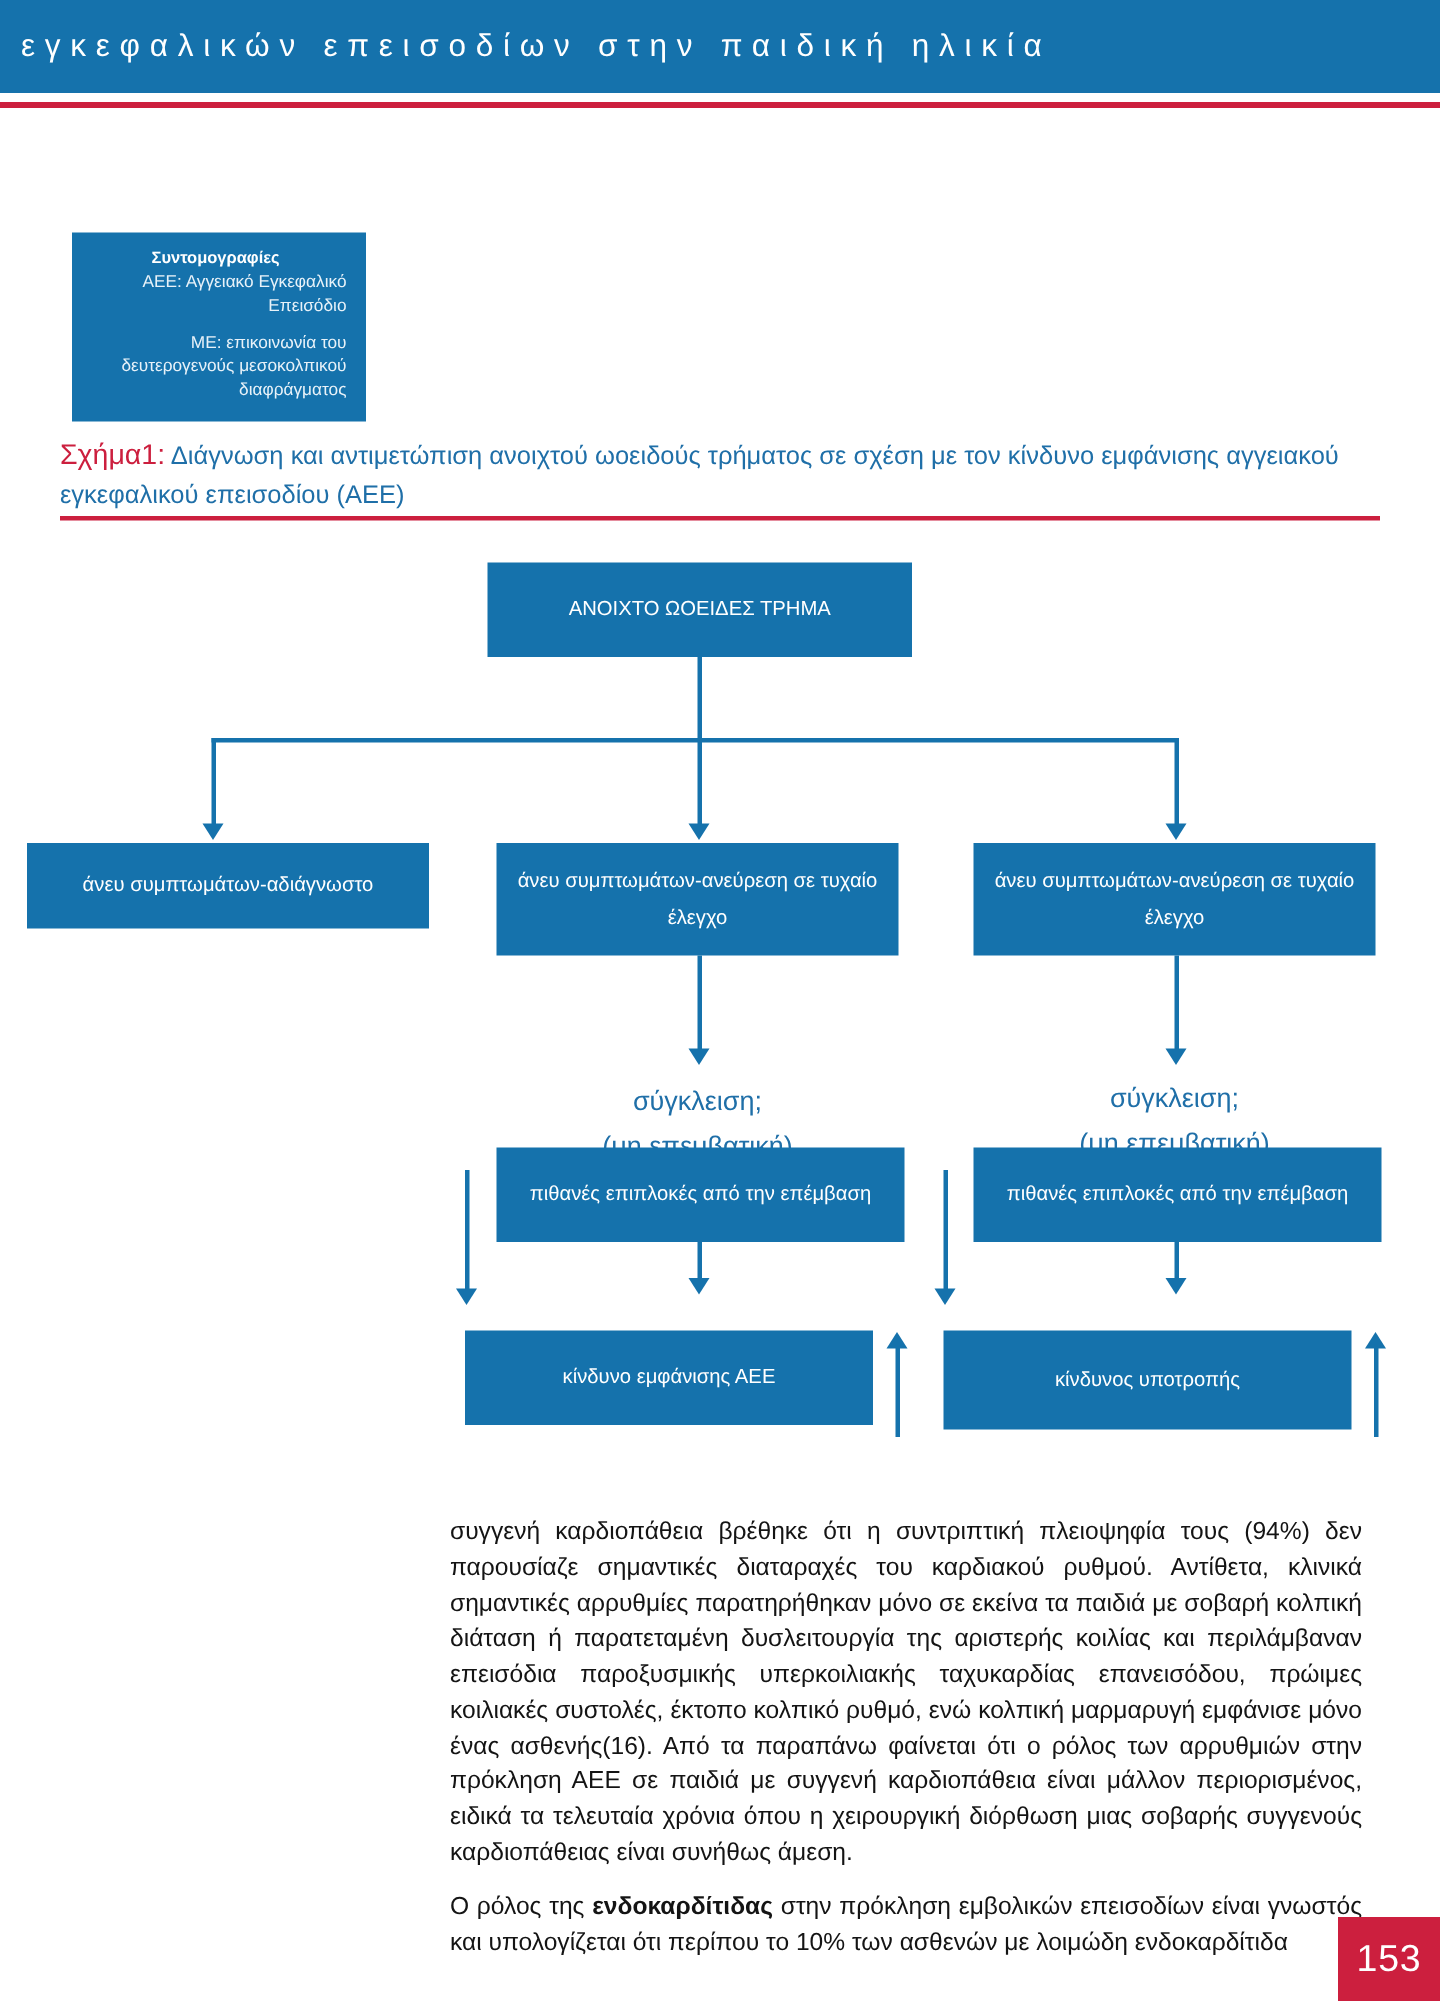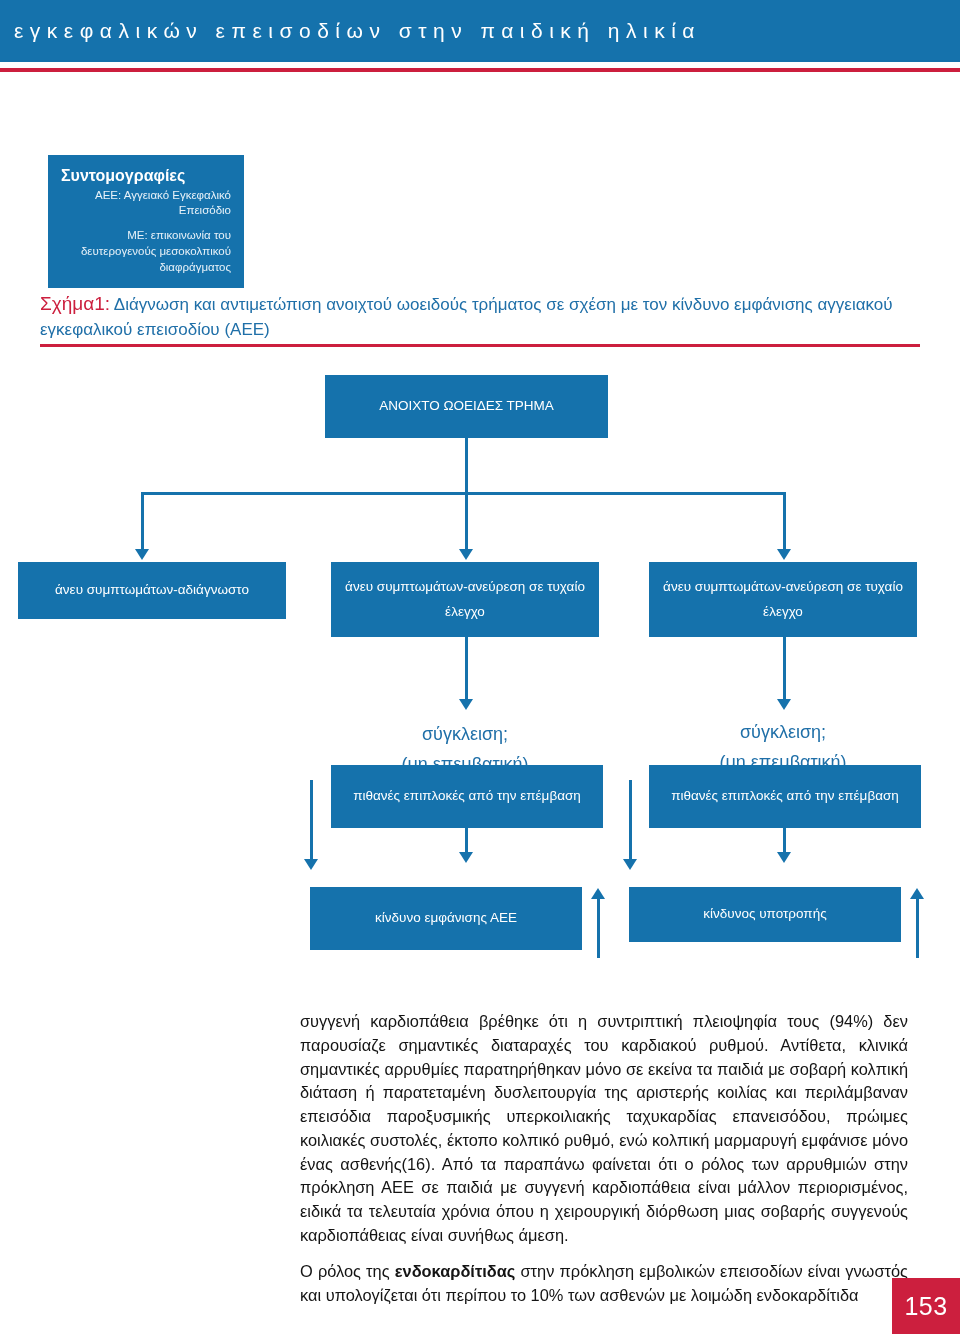--- a/index.html
+++ b/index.html
@@ -52,24 +52,25 @@
   #abbrev-box {
     position: absolute;
     left: 48px; top: 155px;
     width: 196px;
     background: #1572ac;
     padding: 10px 13px 12px 13px;
     box-sizing: border-box;
     color: #ffffff;
   }
   #abbrev-title {
-    font-size: 16px;
+    font-size: 11px;
     font-weight: bold;
     line-height: 1.35;
     margin-bottom: 1px;
+    margin-left: 40px;
   }
   .abbrev-item {
     font-size: 11.5px;
     line-height: 1.38;
     color: #e8f2f9;
     text-align: right;
   }
   .abbrev-item + .abbrev-item { margin-top: 9px; }
 
   
@@ -228,21 +229,21 @@
 
   <div class="vline" style="left:310px; top:425px; height:82px;"></div>
   <div class="arrow-down" style="left:304px; top:504px;"></div>
   <div class="vline" style="left:629px; top:425px; height:82px;"></div>
   <div class="arrow-down" style="left:623px; top:504px;"></div>
 
   <div class="fc-box" style="left:331px; top:410px; width:272px; height:63px;">πιθανές επιπλοκές από την επέμβαση</div>
   <div class="fc-box" style="left:649px; top:410px; width:272px; height:63px;">πιθανές επιπλοκές από την επέμβαση</div>
 
   <div class="fc-box" style="left:310px; top:532px; width:272px; height:63px;">κίνδυνο εμφάνισης ΑΕΕ</div>
-  <div class="fc-box" style="left:629px; top:532px; width:272px; height:55px;">κίνδυνος υποτροπής</div>
+  <div class="fc-box" style="left:629px; top:532px; width:272px; height:66px;">κίνδυνος υποτροπής</div>
 
   <div class="vline" style="left:597px; top:543px; height:60px;"></div>
   <div class="arrow-up" style="left:591px; top:533px;"></div>
   <div class="vline" style="left:916px; top:543px; height:60px;"></div>
   <div class="arrow-up" style="left:910px; top:533px;"></div>
 </div>
 
 <div id="body-copy">
   <p>συγγενή καρδιοπάθεια βρέθηκε ότι η συντριπτική πλειοψηφία τους (94%) δεν παρουσίαζε σημαντικές διαταραχές του καρδιακού ρυθμού. Αντίθετα, κλινικά σημαντικές αρρυθμίες παρατηρήθηκαν μόνο σε εκείνα τα παιδιά με σοβαρή κολπική διάταση ή παρατεταμένη δυσλειτουργία της αριστερής κοιλίας και περιλάμβαναν επεισόδια παροξυσμικής υπερκοιλιακής ταχυκαρδίας επανεισόδου, πρώιμες κοιλιακές συστολές, έκτοπο κολπικό ρυθμό, ενώ κολπική μαρμαρυγή εμφάνισε μόνο ένας ασθενής(16). Από τα παραπάνω φαίνεται ότι ο ρόλος των αρρυθμιών στην πρόκληση ΑΕΕ σε παιδιά με συγγενή καρδιοπάθεια είναι μάλλον περιορισμένος, ειδικά τα τελευταία χρόνια όπου η χειρουργική διόρθωση μιας σοβαρής συγγενούς καρδιοπάθειας είναι συνήθως άμεση.</p>
   <p><span>Ο ρόλος της </span><span class="bold-term">ενδοκαρδίτιδας</span><span> στην πρόκληση εμβολικών επεισοδίων είναι γνωστός και υπολογίζεται ότι περίπου το 10% των ασθενών με λοιμώδη ενδοκαρδίτιδα</span></p>

